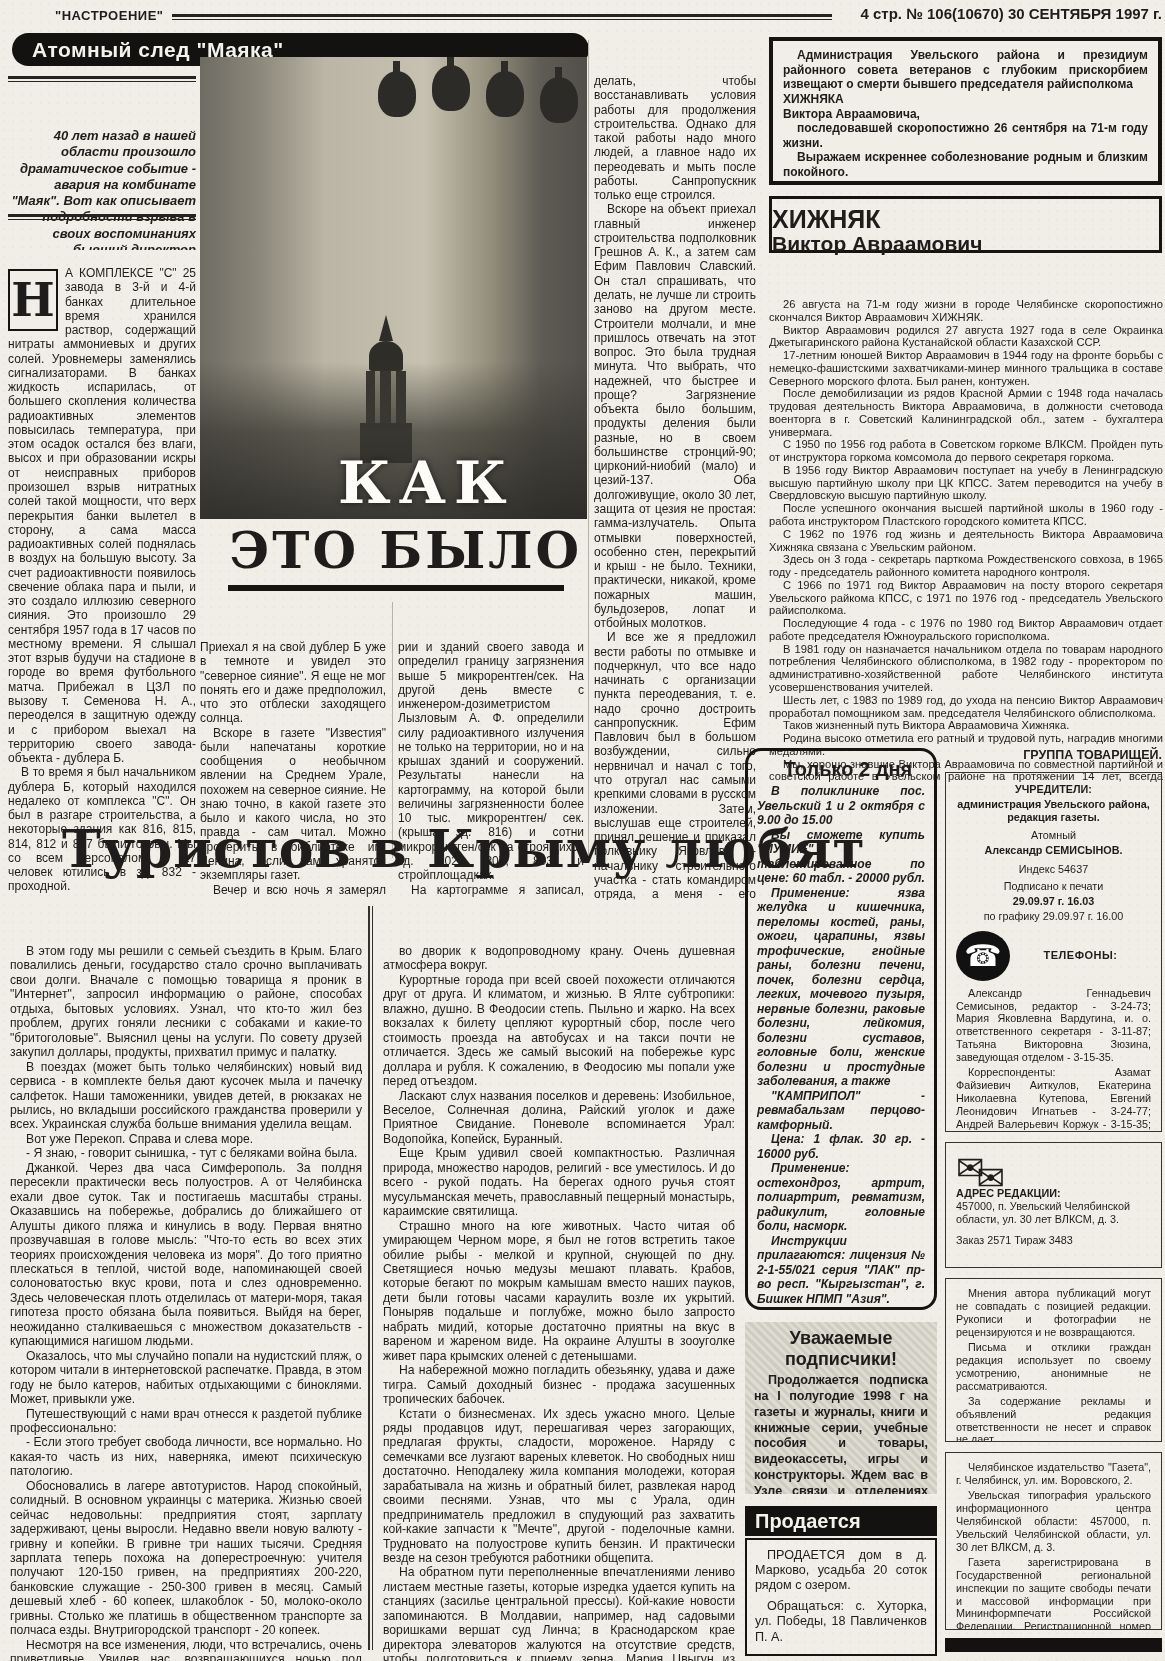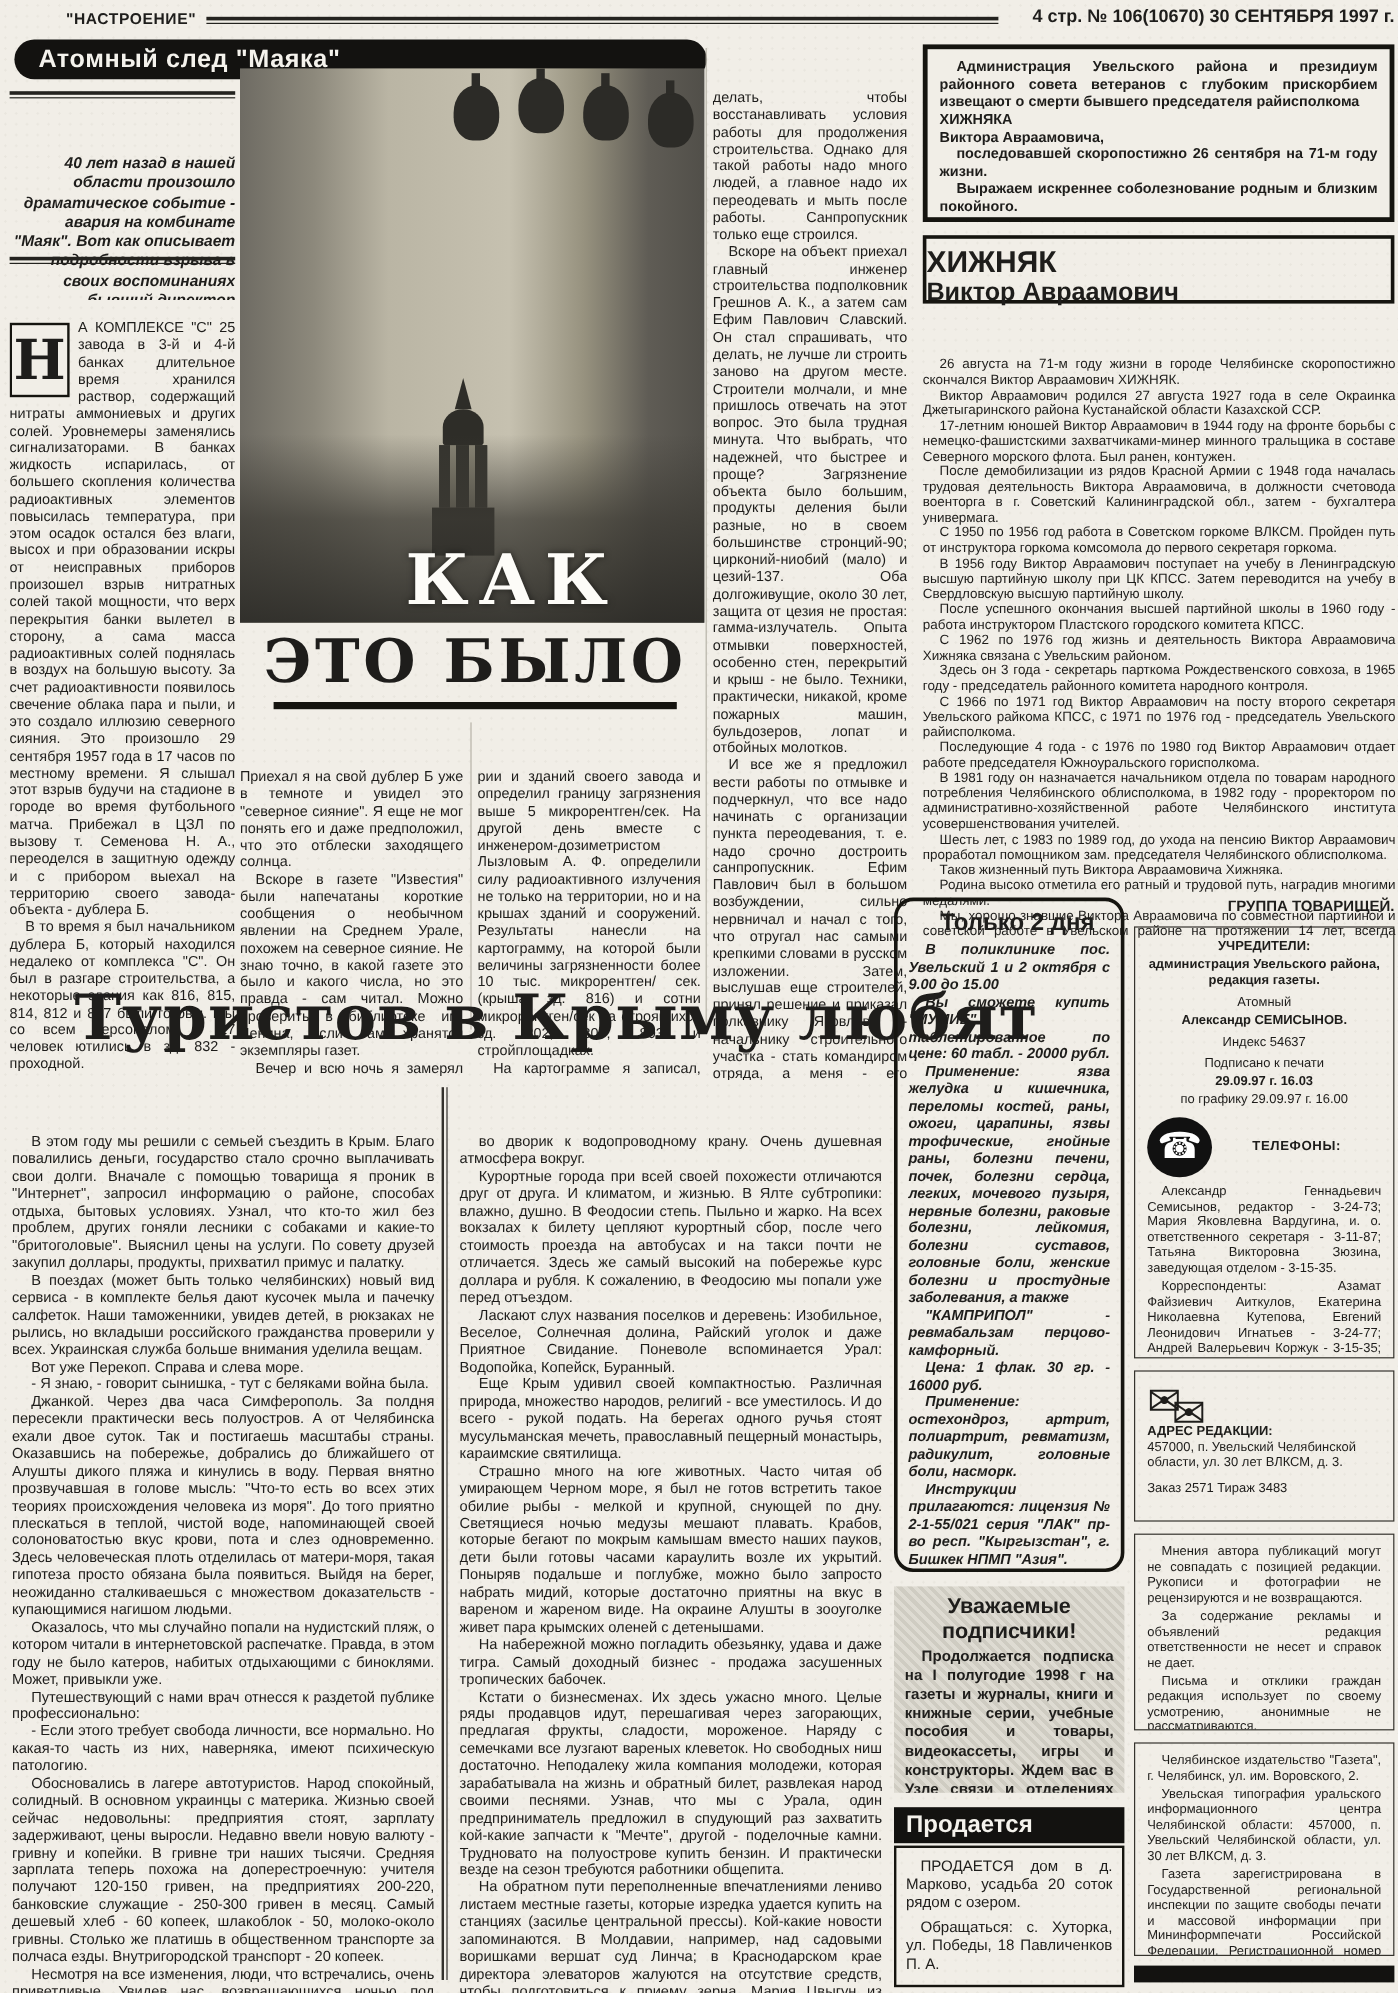--- a/index.html
+++ b/index.html
@@ -125,21 +125,21 @@
     <div class="tower" style="left:160px;top:258px;">
       <div class="spire"></div>
         <div class="dome"></div>
         <div class="colon"></div>
         <div class="base"></div>
     </div>
     <div class="darkband"></div>
     <div class="kak serif" style="left:138px;bottom:2px;">КАК</div>
   </div>
 
-  <div class="abs etobylo serif" style="left:210px;top:526px;width:372px;">ЭТО БЫЛО</div>
+  <div class="abs etobylo serif" style="left:210px;top:526px;width:372px;text-align:right;">ЭТО БЫЛО</div>
   <div class="abs thickline" style="left:228px;top:585px;width:336px;height:6px;"></div>
 
   <div class="abs txt col" style="left:200px;top:602px;width:186px;height:258px;">
     <span><p class="noindent">Приехал я на свой дублер Б уже в темноте и увидел это "северное сияние". Я еще не мог понять его и даже предположил, что это отблески заходящего солнца.</p><p>Вскоре в газете "Известия" были напечатаны короткие сообщения о необычном явлении на Среднем Урале, похожем на северное сияние. Не знаю точно, в какой газете это было и какого числа, но это правда - сам читал. Можно проверить в библиотеке им. Ленина, если там хранятся экземпляры газет.</p><p>Вечер и всю ночь я замерял загрязненность террито-</p></span>
   </div>
   <div class="abs vrule" style="left:392px;top:602px;height:256px;"></div>
   <div class="abs txt col" style="left:398px;top:602px;width:186px;height:258px;">
     <span><p class="noindent">рии и зданий своего завода и определил границу загрязнения выше 5 микрорентген/сек. На другой день вместе с инженером-дозиметристом Лызловым А. Ф. определили силу радиоактивного излучения не только на территории, но и на крышах зданий и сооружений. Результаты нанесли на картограмму, на которой были величины загрязненности более 10 тыс. микрорентген/ сек. (крыша зд. 816) и сотни микрорентген/сек на строящихся зд. 802, 807, 803 и стройплощадках.</p><p>На картограмме я записал, что надо делать и как надо</p></span>
   </div>
 
@@ -213,21 +213,21 @@
   </div>
 
   <div class="abs impbox" style="left:945px;top:1142px;width:217px;height:126px;">
     <div class="env"><span>✉</span><span>✉</span></div>
     <div class="b" style="margin-top:2px;">АДРЕС РЕДАКЦИИ:</div>
     <div>457000, п. Увельский Челябинской области, ул. 30 лет ВЛКСМ, д. 3.</div>
     <div style="margin-top:8px;">Заказ 2571   Тираж 3483</div>
   </div>
 
   <div class="abs impbox" style="left:945px;top:1278px;width:217px;height:164px;">
-    <span><p>Мнения автора публикаций могут не совпадать с позицией редакции. Рукописи и фотографии не рецензируются и не возвращаются.</p><p>За содержание рекламы и объявлений редакция ответственности не несет и справок не дает.</p><p>Письма и отклики граждан редакция использует по своему усмотрению, анонимные не рассматриваются.</p></span>
+    <span><p>Мнения автора публикаций могут не совпадать с позицией редакции. Рукописи и фотографии не рецензируются и не возвращаются.</p><p>Письма и отклики граждан редакция использует по своему усмотрению, анонимные не рассматриваются.</p><p>За содержание рекламы и объявлений редакция ответственности не несет и справок не дает.</p></span>
   </div>
 
   <div class="abs impbox" style="left:945px;top:1452px;width:217px;height:178px;">
     <span><p>Челябинское издательство "Газета", г. Челябинск, ул. им. Воровского, 2.</p><p>Увельская типография уральского информационного центра Челябинской области: 457000, п. Увельский Челябинской области, ул. 30 лет ВЛКСМ, д. 3.</p><p>Газета зарегистрирована в Государственной региональной инспекции по защите свободы печати и массовой информации при Мининформпечати Российской Федерации. Регистрационной номер Е-1615.</p></span>
   </div>
 
   <div class="abs blackbar" style="left:945px;top:1638px;width:217px;height:14px;"></div>
 
 </div>
 

